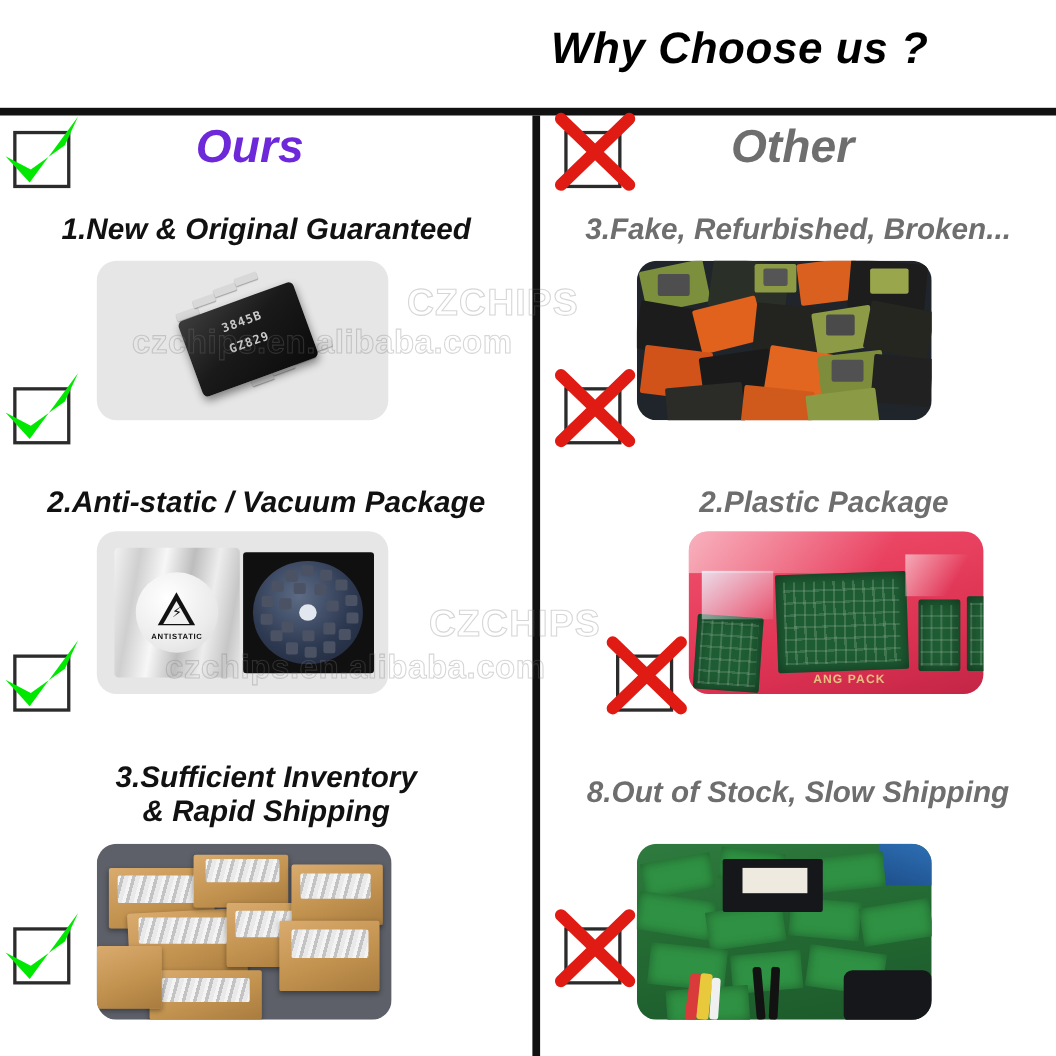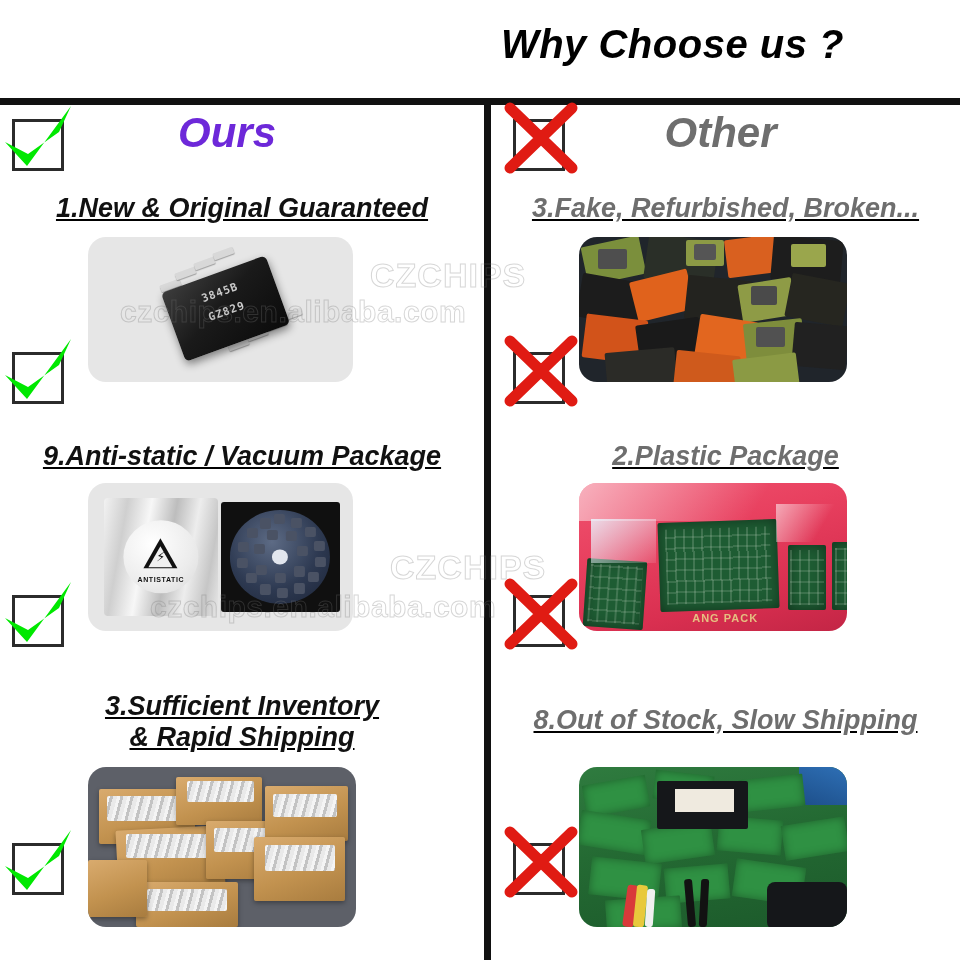--- a/index.html
+++ b/index.html
@@ -44,21 +44,21 @@
   .col-right .head-text{color:#6e6e6e;padding-right:10px;box-sizing:border-box;}
 
   
   .markbox{
     position:absolute;width:46px;height:46px;
     border:3px solid #2b2b2b;background:#fff;
   }
   .markbox svg{position:absolute;left:-14px;top:-20px;overflow:visible;}
 
   
-  .row{position:relative;text-decoration:underline;}
+  .row{position:relative;}
   .row-heading{
     text-align:center;
     font-size:27px;font-weight:bold;font-style:italic;
     line-height:1.14;
     padding:0 6px;
   }
   .col-left .row-heading{color:#111;}
   .col-right .row-heading{color:#6e6e6e;}
 
   
@@ -216,21 +216,21 @@
           <i class="pin" style="left:73%;top:51%;width:8%;height:5%;"></i>
           <div class="chip-body">
             <div class="chip-txt">3845B</div>
             <div class="chip-txt" style="top:44%;">GZ829</div>
           </div>
         </div>
       </div>
     </div>
 
     <div class="row" style="height:248px;">
-      <div class="row-heading" style="padding-top:6px;">9.Anti-static / Vacuum Package</div>
+      <div class="row-heading" style="padding-top:6px;">2.Anti-static / Vacuum Package</div>
 
       <div class="markbox" style="left:12px;top:160px;">
         <svg width="76" height="76" viewBox="0 0 76 76">
           <path d="M4 40 L26 64 L70 4 L58 30 L27 52 Z" fill="#00e800"></path>
         </svg>
       </div>
 
       <div class="photo photo-pad" style="left:88px;top:48px;width:265px;height:148px;position:absolute;">
         <div class="bag">
           <div class="bag-disc">
@@ -342,21 +342,21 @@
           <i style="left:62%;top:58%;width:22%;height:30%;background:#7e8d3c;transform:rotate(-6deg);"></i>
           <i style="left:66%;top:62%;width:11%;height:14%;background:#515151;"></i>
           <i style="left:80%;top:60%;width:20%;height:30%;background:#212121;transform:rotate(5deg);"></i>
           <i style="left:10%;top:78%;width:26%;height:26%;background:#2b2b27;transform:rotate(-5deg);"></i>
           <i style="left:36%;top:80%;width:24%;height:24%;background:#cf5a1c;transform:rotate(6deg);"></i>
           <i style="left:58%;top:82%;width:24%;height:24%;background:#8b9a44;transform:rotate(-7deg);"></i>
         </div>
       </div>
     </div>
 
-    <div class="row" style="height:248px;">
+    <div class="row" style="height:248px;margin-left:47px;">
       <div class="row-heading" style="padding-top:6px;">2.Plastic Package</div>
 
       <div class="markbox" style="left:22px;top:160px;">
         <svg width="76" height="76" viewBox="0 0 76 76">
           <path d="M8 6 L70 66 M70 6 L8 66" stroke="#e01b13" stroke-width="11" stroke-linecap="round"></path>
         </svg>
       </div>
 
       <div class="photo" style="left:88px;top:48px;width:268px;height:148px;position:absolute;">
         <div class="pinkbg">

